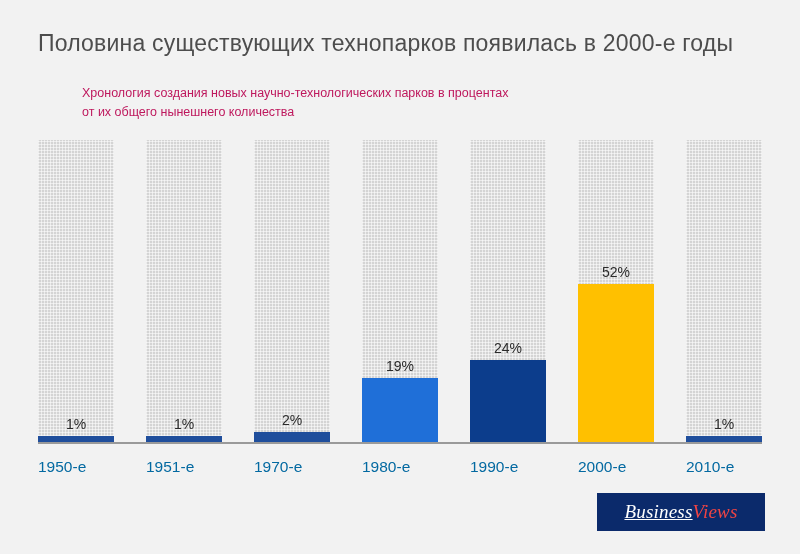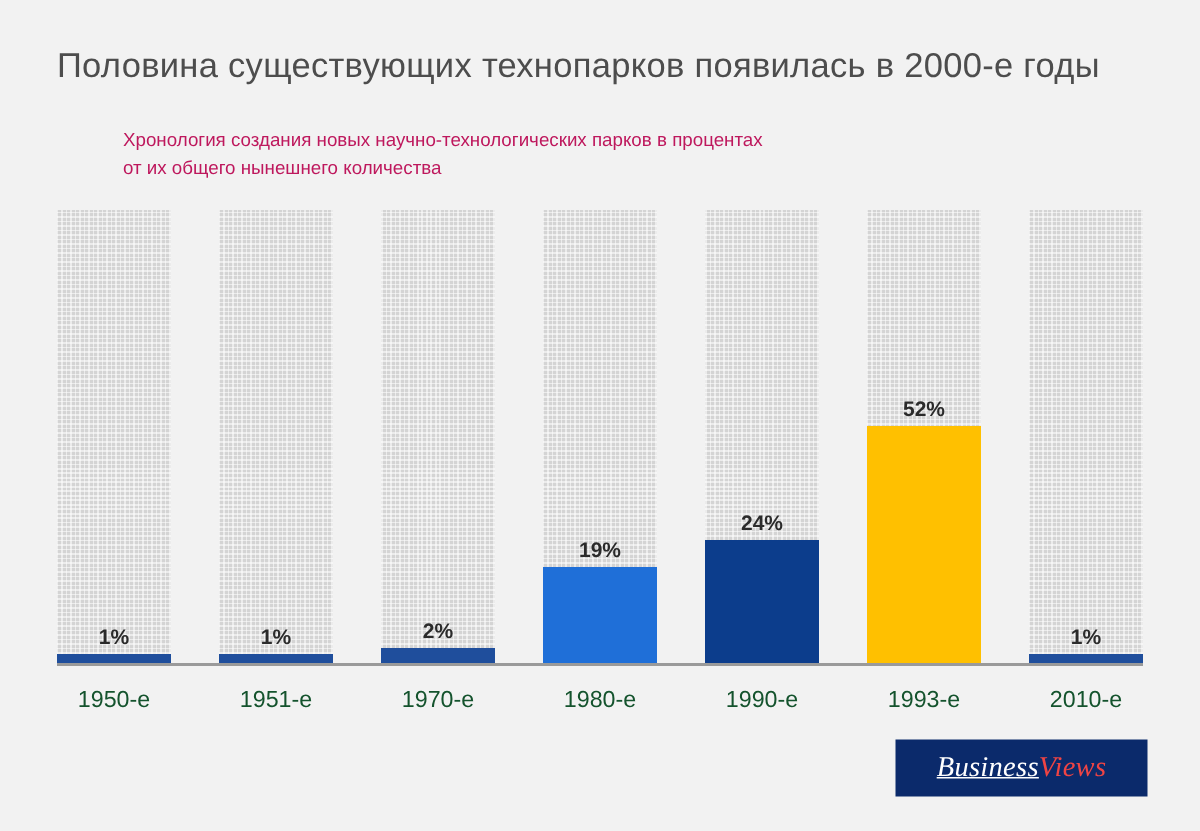--- a/index.html
+++ b/index.html
@@ -85,21 +85,21 @@
     left: 0;
     bottom: 0;
     width: 76px;
   }
   .val {
     position: absolute;
     left: 0;
     width: 76px;
     text-align: center;
     font-size: 14px;
-    font-weight: bold;
+    font-weight: normal;
     color: #2b2b2b;
   }
 
   .axis {
     position: absolute;
     left: 0;
     top: 302px;
     width: 724px;
     height: 2px;
     background: #9a9a9a;
@@ -109,23 +109,22 @@
     position: absolute;
     left: 38px;
     top: 458px;
     width: 724px;
     display: flex;
     flex-direction: row;
     justify-content: space-between;
   }
   .labels .lab {
     width: 76px;
-    text-align: center;
     font-size: 15.5px;
-    color: #14532d;
+    color: #0369a1;
   }
 
   
   .logo {
     position: absolute;
     left: 597px;
     top: 493px;
     width: 168px;
     height: 38px;
     background: #0b2a6b;
@@ -207,21 +206,21 @@
     </div>
     <div class="axis"></div>
   </div>
 
   <div class="labels">
     <div class="lab">1950-е</div>
     <div class="lab">1951-е</div>
     <div class="lab">1970-е</div>
     <div class="lab">1980-е</div>
     <div class="lab">1990-е</div>
-    <div class="lab">1993-е</div>
+    <div class="lab">2000-е</div>
     <div class="lab">2010-е</div>
   </div>
 
   <div class="logo">
     <span class="lg1">Business</span>
       <span class="lg2">Views</span>
   </div>
 
 </div>
 

